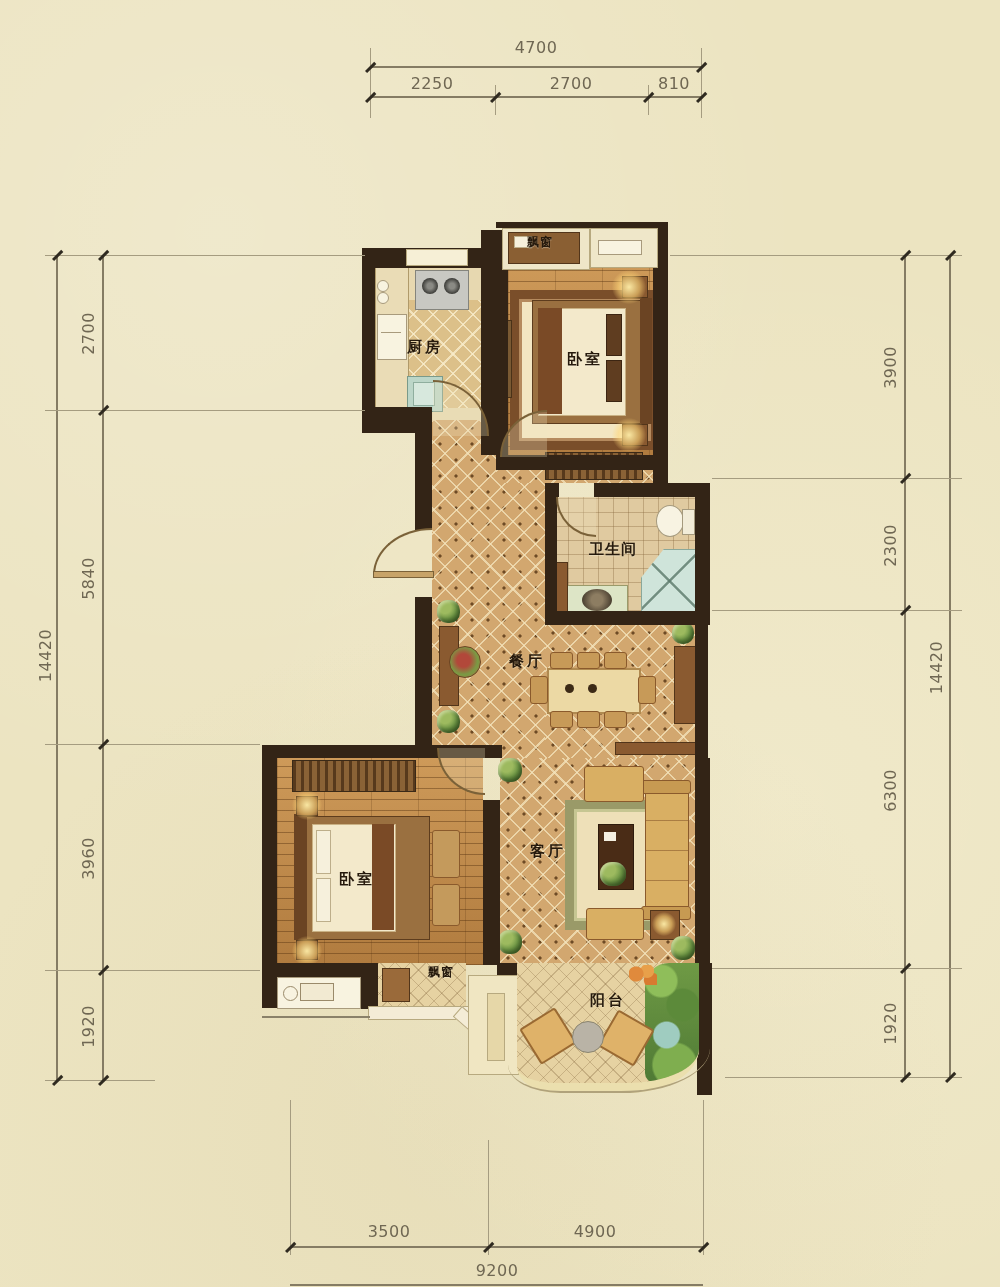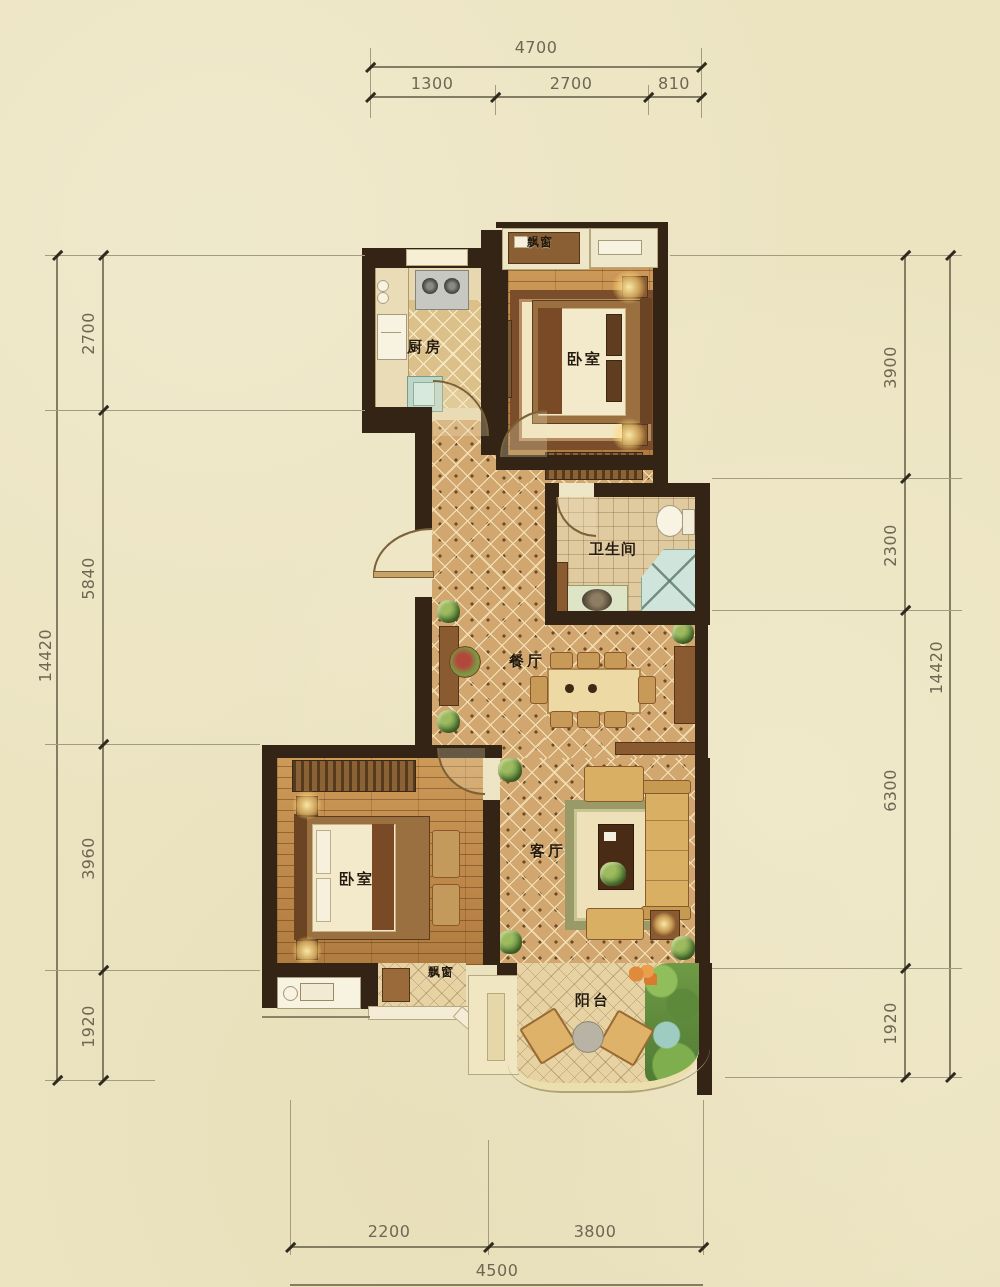--- a/index.html
+++ b/index.html
@@ -217,21 +217,21 @@
         radial-gradient(circle at 40% 60%, #9fccc0 0 16%, rgba(0,0,0,0) 18%),
         radial-gradient(circle at 55% 85%, #7fae4f 0 20%, rgba(0,0,0,0) 22%),
         linear-gradient(180deg,#6f9a45,#4f7a35);border-radius:24px 0 0 10px;"></div>
     <div class="abs" style="left:112px;top:2px;width:28px;height:20px;background:
         radial-gradient(circle at 25% 45%, #e08a3c 0 30%, rgba(0,0,0,0) 34%),
         radial-gradient(circle at 65% 30%, #e8a04a 0 28%, rgba(0,0,0,0) 32%),
         radial-gradient(circle at 80% 75%, #d87a30 0 26%, rgba(0,0,0,0) 30%);"></div>
     <div class="tan" style="left:10px;top:52px;width:38px;height:38px;transform:rotate(-32deg);background:#dfb269;border:2px solid #9a6a33;"></div>
     <div class="tan" style="left:88px;top:54px;width:38px;height:38px;transform:rotate(30deg);background:#dfb269;border:2px solid #9a6a33;"></div>
     <div class="abs" style="left:55px;top:58px;width:30px;height:30px;border-radius:50%;background:#b9b3a6;border:1px solid #8a846f;"></div>
-    <div class="rl" style="left:41px;top:28px;width:70px;">阳台</div>
+    <div class="rl" style="left:56px;top:28px;width:70px;">阳台</div>
   </div>
   <div class="abs" style="left:508px;top:975px;width:202px;height:116px;border-bottom:2px solid #b0a27b;border-radius:0 0 44% 26% / 0 0 38% 24%;"></div>
 
   <div class="rl" style="left:395px;top:338px;width:60px;">厨房</div>
   <div class="rl" style="left:555px;top:350px;width:60px;">卧室</div>
   <div class="rl" style="left:573px;top:540px;width:80px;letter-spacing:1px;">卫生间</div>
   <div class="rl" style="left:497px;top:652px;width:60px;">餐厅</div>
   <div class="rl" style="left:518px;top:842px;width:60px;">客厅</div>
   <div class="rl" style="left:327px;top:870px;width:60px;">卧室</div>
   <div class="rl small" style="left:510px;top:234px;width:60px;">飘窗</div>
@@ -243,21 +243,21 @@
   <div class="ext" style="left:495px;top:85px;width:1px;height:30px;"></div>
   <div class="ext" style="left:648px;top:85px;width:1px;height:30px;"></div>
   <div class="ext" style="left:701px;top:48px;width:1px;height:70px;"></div>
   <div class="tick" style="left:364px;top:66px;"></div>
   <div class="tick" style="left:695px;top:66px;"></div>
   <div class="tick" style="left:364px;top:96px;"></div>
   <div class="tick" style="left:489px;top:96px;"></div>
   <div class="tick" style="left:642px;top:96px;"></div>
   <div class="tick" style="left:695px;top:96px;"></div>
   <div class="dim" style="left:505px;top:38px;width:62px;">4700</div>
-  <div class="dim" style="left:400px;top:74px;width:64px;">1300</div>
+  <div class="dim" style="left:400px;top:74px;width:64px;">2250</div>
   <div class="dim" style="left:539px;top:74px;width:64px;">2700</div>
   <div class="dim" style="left:642px;top:74px;width:64px;">810</div>
 
   <div class="dl" style="left:56px;top:255px;width:2px;height:825px;"></div>
   <div class="dl" style="left:102px;top:255px;width:2px;height:825px;"></div>
   <div class="ext" style="left:45px;top:255px;width:320px;height:1px;"></div>
   <div class="ext" style="left:45px;top:410px;width:320px;height:1px;"></div>
   <div class="ext" style="left:45px;top:744px;width:215px;height:1px;"></div>
   <div class="ext" style="left:45px;top:970px;width:215px;height:1px;"></div>
   <div class="ext" style="left:45px;top:1080px;width:110px;height:1px;"></div>
@@ -295,17 +295,17 @@
   <div class="dim v" style="left:905px;top:658px;width:62px;">14420</div>
 
   <div class="dl" style="left:290px;top:1246px;width:413px;height:2px;"></div>
   <div class="dl" style="left:290px;top:1284px;width:413px;height:2px;"></div>
   <div class="ext" style="left:290px;top:1100px;width:1px;height:155px;"></div>
   <div class="ext" style="left:488px;top:1140px;width:1px;height:115px;"></div>
   <div class="ext" style="left:703px;top:1100px;width:1px;height:155px;"></div>
   <div class="tick" style="left:284px;top:1246px;"></div>
   <div class="tick" style="left:482px;top:1246px;"></div>
   <div class="tick" style="left:697px;top:1246px;"></div>
-  <div class="dim" style="left:357px;top:1222px;width:64px;">2200</div>
-  <div class="dim" style="left:563px;top:1222px;width:64px;">3800</div>
-  <div class="dim" style="left:465px;top:1261px;width:64px;">4500</div>
+  <div class="dim" style="left:357px;top:1222px;width:64px;">3500</div>
+  <div class="dim" style="left:563px;top:1222px;width:64px;">4900</div>
+  <div class="dim" style="left:465px;top:1261px;width:64px;">9200</div>
 
 </div>
 
 </body></html>

